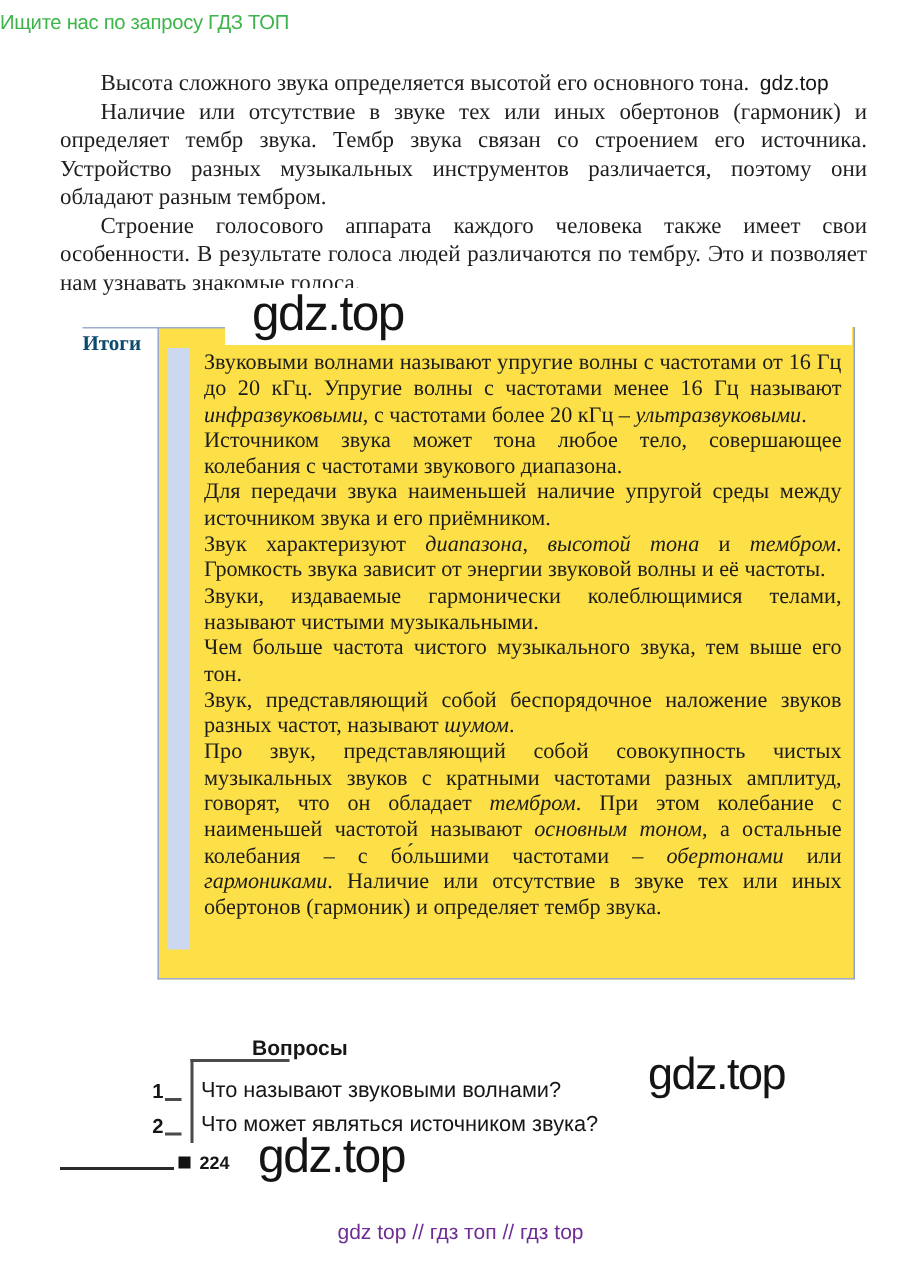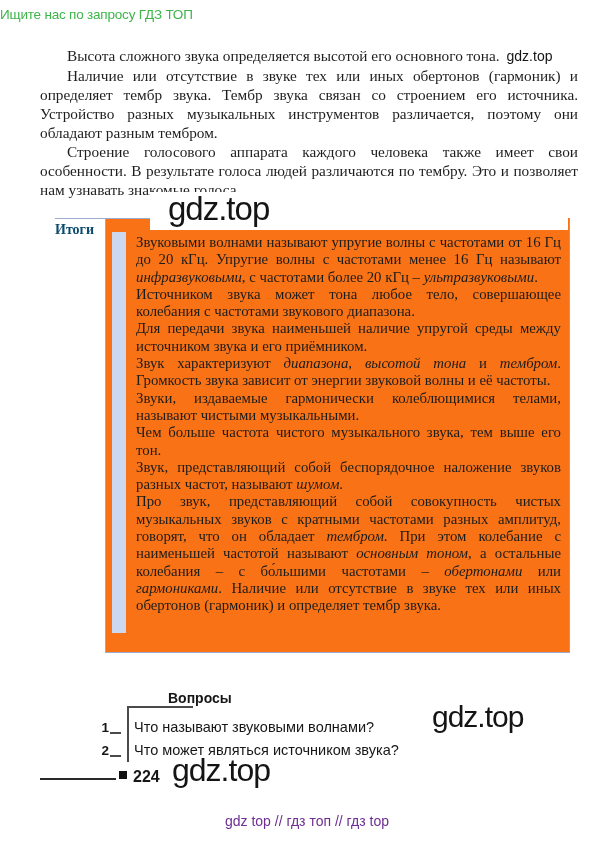--- a/index.html
+++ b/index.html
@@ -22,21 +22,21 @@
   .wm-boxtop{position:absolute;left:18px;top:-2px;font-size:33px;letter-spacing:-1px;}
   .wm-q{position:absolute;left:432px;top:700px;font-size:30px;letter-spacing:-1px;z-index:3;}
   .wm-bottom{position:absolute;left:172px;top:752px;font-size:32px;letter-spacing:-1px;z-index:3;}
   
   .rule-top{position:absolute;left:55px;top:218px;width:105px;height:1px;
             background:#9caccf;z-index:2;}
   .itogi{position:absolute;left:55px;top:222px;
          font-family:Liberation Serif, serif;font-weight:bold;
          font-size:14px;color:#0c4a6e;z-index:2;}
   .box{position:absolute;left:105px;top:218px;width:465px;height:435px;
-       background:#f97316;border-left:1px solid #9cabd4;
+       background:#fde047;border-left:1px solid #9cabd4;
        border-right:1px solid #8fa0cc;border-bottom:1px solid #9cabd4;
        box-sizing:border-box;z-index:1;}
   .bar{position:absolute;left:6px;top:14px;width:14px;height:401px;background:#cbd8f0;}
   .box-text{position:absolute;left:30px;top:16px;width:425px;
             font-size:14.8px;line-height:17.3px;text-align:justify;color:#1c1c1c;}
   .box-text p{margin:0;}
   .it{font-style:italic;}
   
   .q-head{position:absolute;left:134px;top:690px;font-family:"Liberation Sans", sans-serif;
           font-weight:bold;font-size:14px;color:#161616;z-index:4;padding-left:34px;}
@@ -46,21 +46,21 @@
          font-weight:bold;font-size:13.5px;color:#161616;}
   .q-tick{position:absolute;width:11px;height:1.5px;background:#4a4a4a;}
   .q-text{position:absolute;left:134px;font-family:"Liberation Sans", sans-serif;
           font-size:14.5px;color:#161616;white-space:nowrap;}
   .q1n{left:95px;top:720px;} .t1{left:110px;top:732px;} .q1t{top:719px;}
   .q2n{left:95px;top:743px;} .t2{left:110px;top:755px;} .q2t{top:742px;}
   
   .pg-line{position:absolute;left:40px;top:778px;width:76px;height:2px;background:#2a2a2a;}
   .pg-square{position:absolute;left:119px;top:771px;width:8px;height:8px;background:#111;}
   .pg-num{position:absolute;left:133px;top:768px;font-family:"Liberation Sans", sans-serif;
-          font-weight:bold;font-size:16px;color:#161616;}
+          font-weight:bold;font-size:12px;color:#161616;}
   .footer{position:absolute;left:0;top:813px;width:614px;text-align:center;
           font-family:"Liberation Sans", sans-serif;font-size:14px;color:#6d2d92;}
 </style>
 </head>
 <body>
 
 <div class="page">
 
   <div class="promo">Ищите нас по запросу ГДЗ ТОП</div>
 

